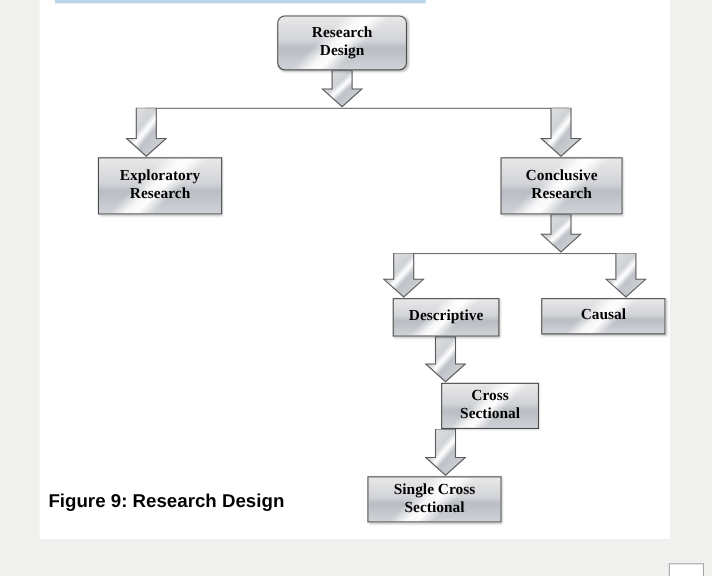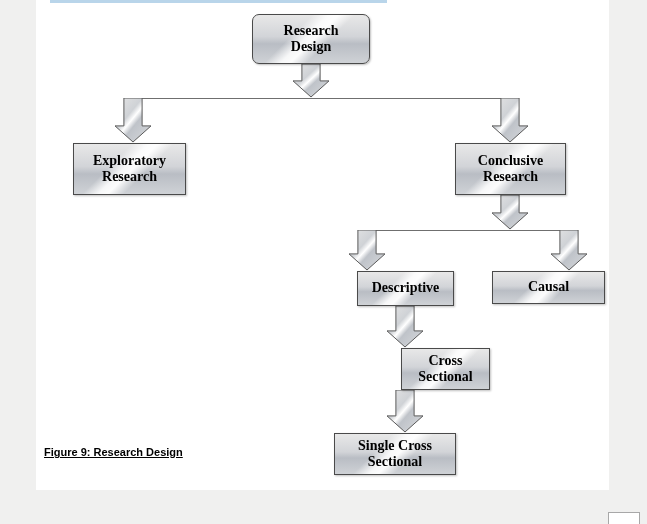--- a/index.html
+++ b/index.html
@@ -68,23 +68,22 @@
     position: absolute;
   }
   .arrow svg { display: block; }
 
   #caption {
     position: absolute;
     left: 44px;
     top: 446px;
     font-family: "Liberation Sans", sans-serif;
     font-weight: bold;
-    font-size: 11px;
+    font-size: 17px;
     color: #000000;
-    text-decoration: underline;
     white-space: nowrap;
   }
   #corner-box {
     position: absolute;
     left: 608px;
     top: 512px;
     width: 30px;
     height: 14px;
     border: 1px solid #a8a8a8;
     background: #ffffff;
@@ -208,21 +207,21 @@
               <stop offset="58%" stop-color="#bfc3c9"></stop>
               <stop offset="100%" stop-color="#d8dadd"></stop>
             </linearGradient>
           </defs>
           <polygon points="9.9,0.0 28.1,0.0 28.1,25.9 37.0,25.9 19.0,42.0 1.0,25.9 9.9,25.9" fill="url(#g_arrow-cross-to-single-cross)" stroke="#5a5a5a" stroke-width="1"></polygon>
         </svg>
       </div>
       <div class="node rounded" style="left: 252px; top: 14px; width: 118px; height: 50px;">
         <span>Research<br>Design</span>
       </div>
-      <div class="node" style="left: 73px; top: 143px; width: 113px; height: 52px;">
+      <div class="node" style="left: 89px; top: 143px; width: 113px; height: 52px;">
         <span>Exploratory<br>Research</span>
       </div>
       <div class="node" style="left: 455px; top: 143px; width: 111px; height: 52px;">
         <span>Conclusive<br>Research</span>
       </div>
       <div class="node" style="left: 357px; top: 271px; width: 97px; height: 35px;">
         <span>Descriptive</span>
       </div>
       <div class="node" style="left: 492px; top: 271px; width: 113px; height: 33px;">
         <span>Causal</span>

